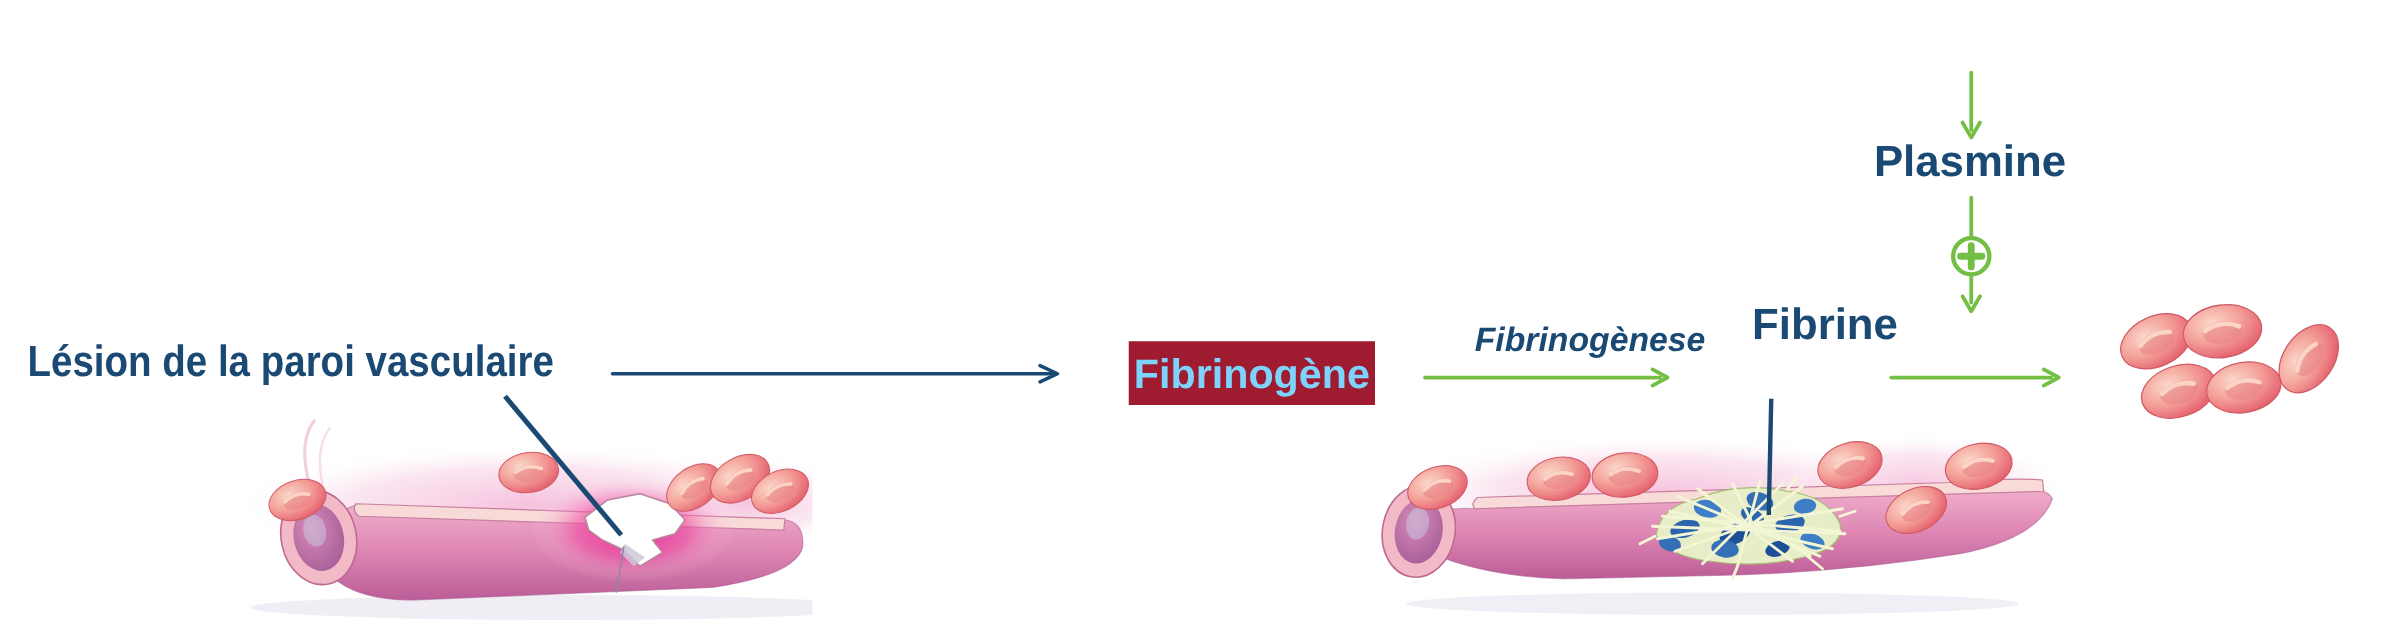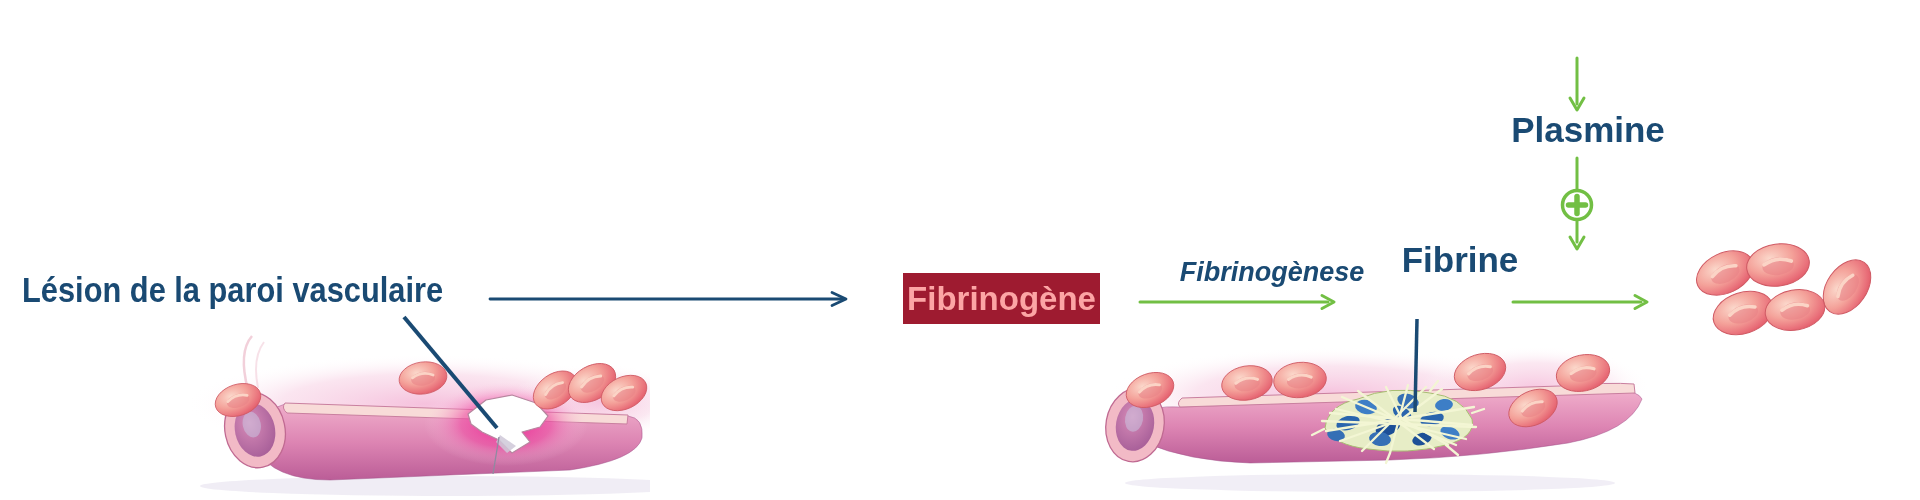--- a/index.html
+++ b/index.html
@@ -10,21 +10,21 @@
   .lbl{
     position:absolute;color:#1a4a73;font-weight:700;white-space:nowrap;line-height:1;
   }
   .h35{font-size:35px;}
   .ital{font-size:27px;font-style:italic;}
   .center{transform:translateX(-50%);}
   .lesion{transform:scaleX(.88);transform-origin:left center;}
   .two-line{text-align:center;line-height:32px;}
   .fibrinogen-box{
     position:absolute;left:903px;top:273px;width:197px;height:51px;
-    background:#9e1b30;color:#fca5a5;display:flex;align-items:center;justify-content:center;
+    background:#9e1b30;color:#7dd3fc;display:flex;align-items:center;justify-content:center;
     font-size:33px;font-weight:700;
   }
   svg{position:absolute;display:block;}
   .overlay{left:0;top:0;pointer-events:none;}
   .illo-left{left:150px;top:332px;}
   .illo-right{left:1090px;top:333px;}
   .illo-cells{left:1675px;top:222px;}
 </style>
 </head>
 <body>
@@ -208,21 +208,21 @@
   </div>
 
   <div class="lbl ital center" style="left:1272px;top:259px;">Fibrinogènese</div>
 
   <div class="lbl h35 center two-line" style="left:1460px;top:244px;">
     <div>Fibrine</div>
   </div>
 
 
 
-  <div class="lbl h35 center" style="left:1576px;top:112px;margin-left:12px;">Plasmine</div>
+  <div class="lbl h35 center" style="left:1576px;top:112px;">Plasmine</div>
 
   <svg class="overlay" width="1920" height="500" viewBox="0 0 1920 500">
 
     <g stroke="#1a4a73" stroke-width="2.8" fill="none" stroke-linecap="round" stroke-linejoin="round">
       <line x1="490" y1="299" x2="842" y2="299"></line>
       <polyline points="832,292.5 846,299 832,305.5"></polyline>
     </g>
 
     <line x1="404" y1="317" x2="497" y2="428" stroke="#1a4a73" stroke-width="4"></line>
 

